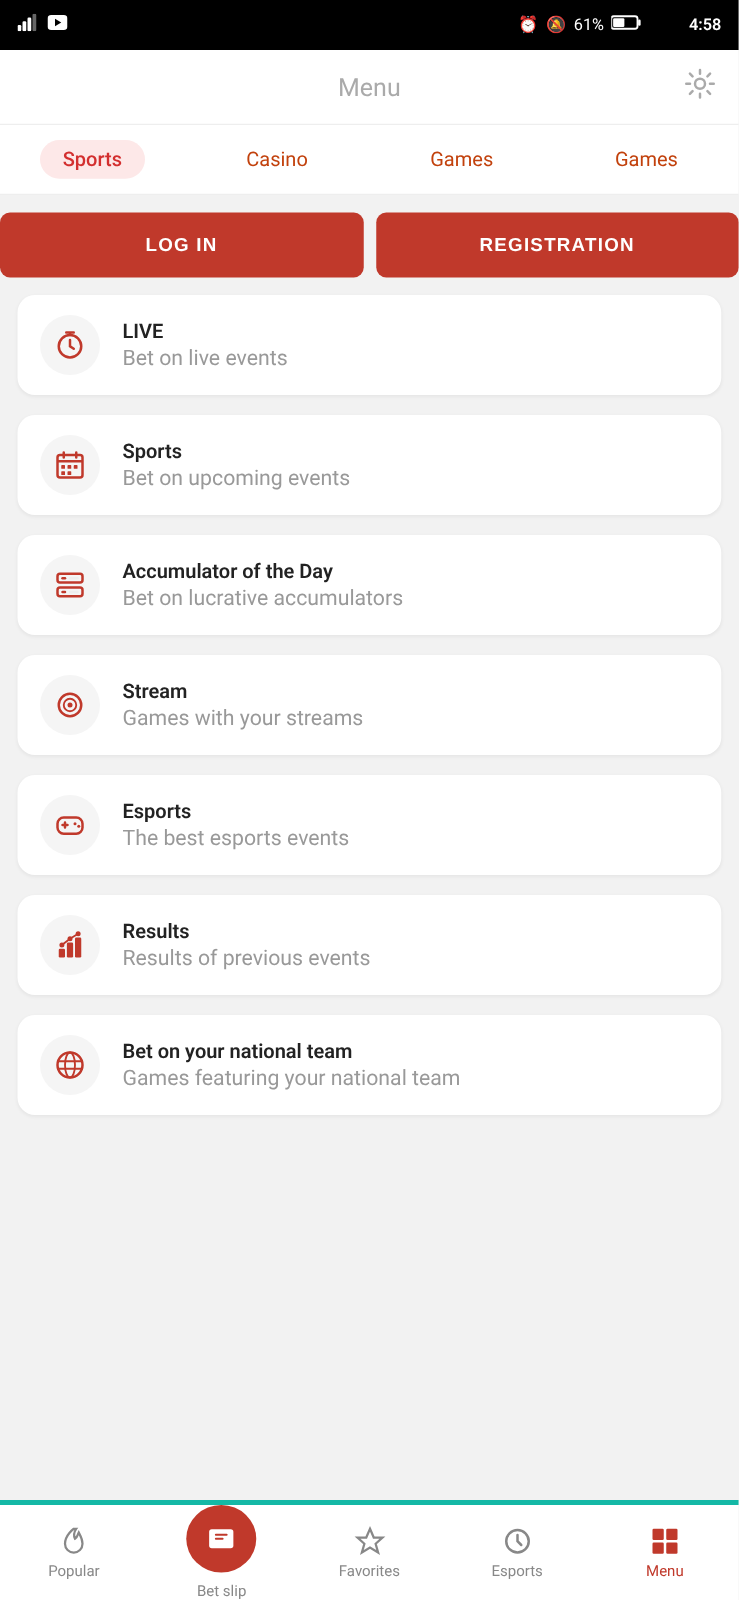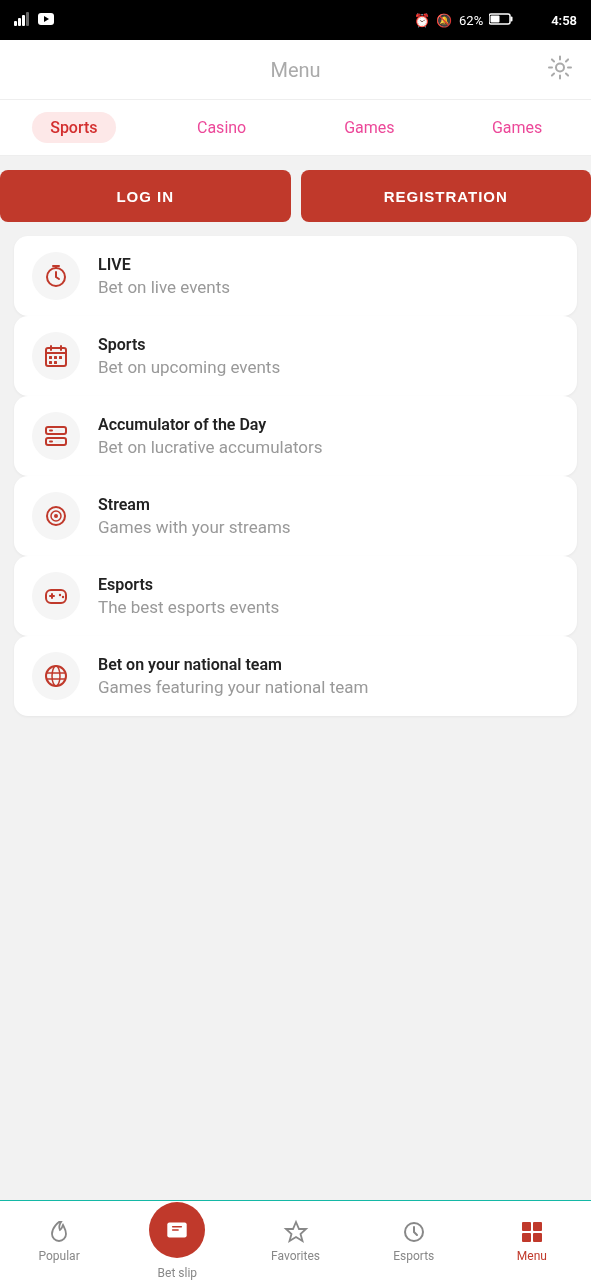--- a/index.html
+++ b/index.html
@@ -61,21 +61,21 @@
       border-bottom: 1px solid #eee;
       overflow: hidden;
     }
     .tab {
       flex: 1;
       display: flex;
       align-items: center;
       justify-content: center;
       height: 100%;
       font-size: 16px;
-      color: #ec4899;
+      color: #c2410c;
       cursor: pointer;
       position: relative;
     }
     .tab.active {
       color: #d32f2f;
     }
     .tab.active .tab-label {
       background: #fde8e8;
       border-radius: 20px;
       padding: 6px 18px;
@@ -100,21 +100,21 @@
       letter-spacing: 1px;
       cursor: pointer;
       color: #fff;
       background: #c0392b;
     }
 
     
     .menu-list {
       display: flex;
       flex-direction: column;
-      gap: 0;
+      gap: 16px;
       padding: 0 14px 14px;
       background: #f2f2f2;
       flex: 1;
     }
     .menu-item {
       background: #fff;
       border-radius: 14px;
       display: flex;
       align-items: center;
       padding: 16px 18px;
@@ -139,21 +139,21 @@
     .menu-text { display: flex; flex-direction: column; gap: 3px; }
     .menu-title { font-size: 16px; font-weight: 600; color: #222; }
     .menu-sub { font-size: 17px; color: #999; }
 
     
     .bottom-nav {
       background: #fff;
       display: flex;
       align-items: center;
       height: 80px;
-      border-top: 1px solid #14b8a6;
+      border-top: 4px solid #14b8a6;
       position: sticky;
       bottom: 0;
     }
     .nav-item {
       flex: 1;
       display: flex;
       flex-direction: column;
       align-items: center;
       justify-content: center;
       gap: 4px;
@@ -192,21 +192,21 @@
     <span>
       <svg width="16" height="12" viewBox="0 0 16 12" fill="white">
         <rect x="0" y="0" width="16" height="12" rx="3" fill="white"></rect>
         <polygon points="6,3 6,9 11,6" fill="#000"></polygon>
       </svg>
     </span>
   </div>
   <div class="status-right">
     <span>⏰</span>
     <span>🔕</span>
-    <span>62%</span>
+    <span>61%</span>
     <span>
       <svg width="24" height="12" viewBox="0 0 24 12" fill="none">
         <rect x="0" y="1" width="21" height="10" rx="2" stroke="white" stroke-width="1.5"></rect>
         <rect x="21.5" y="3.5" width="2" height="5" rx="1" fill="white"></rect>
         <rect x="1.5" y="2.5" width="9" height="7" rx="1" fill="white"></rect>
       </svg>
     </span>
     <span style="font-weight:600;margin-left:32px;">4:58</span>
   </div>
 </div>
@@ -315,20 +315,37 @@
         <circle cx="17" cy="12" r="1.2" fill="#c0392b"></circle>
         <circle cx="20" cy="14" r="1.2" fill="#c0392b"></circle>
       </svg>
     </div>
     <div class="menu-text">
       <span class="menu-title">Esports</span>
       <span class="menu-sub">The best esports events</span>
     </div>
   </div>
 
+  <div class="menu-item">
+    <div class="menu-icon-wrap">
+      <svg viewBox="0 0 26 26" fill="none">
+        <rect x="4" y="16" width="5" height="7" rx="1" fill="#c0392b"></rect>
+        <rect x="10.5" y="11" width="5" height="12" rx="1" fill="#c0392b"></rect>
+        <rect x="17" y="7" width="5" height="16" rx="1" fill="#c0392b"></rect>
+        <circle cx="6.5" cy="13" r="2" fill="#c0392b"></circle>
+        <circle cx="13" cy="8" r="2" fill="#c0392b"></circle>
+        <circle cx="19.5" cy="4" r="2" fill="#c0392b"></circle>
+        <path d="M6.5 13 L13 8 L19.5 4" stroke="#c0392b" stroke-width="1.5"></path>
+      </svg>
+    </div>
+    <div class="menu-text">
+      <span class="menu-title">Results</span>
+      <span class="menu-sub">Results of previous events</span>
+    </div>
+  </div>
 
   <div class="menu-item">
     <div class="menu-icon-wrap">
       <svg viewBox="0 0 26 26" fill="none">
         <circle cx="13" cy="13" r="10" stroke="#c0392b" stroke-width="2"></circle>
         <ellipse cx="13" cy="13" rx="4" ry="10" stroke="#c0392b" stroke-width="1.5"></ellipse>
         <path d="M3 10h20M3 16h20" stroke="#c0392b" stroke-width="1.5"></path>
       </svg>
     </div>
     <div class="menu-text">

